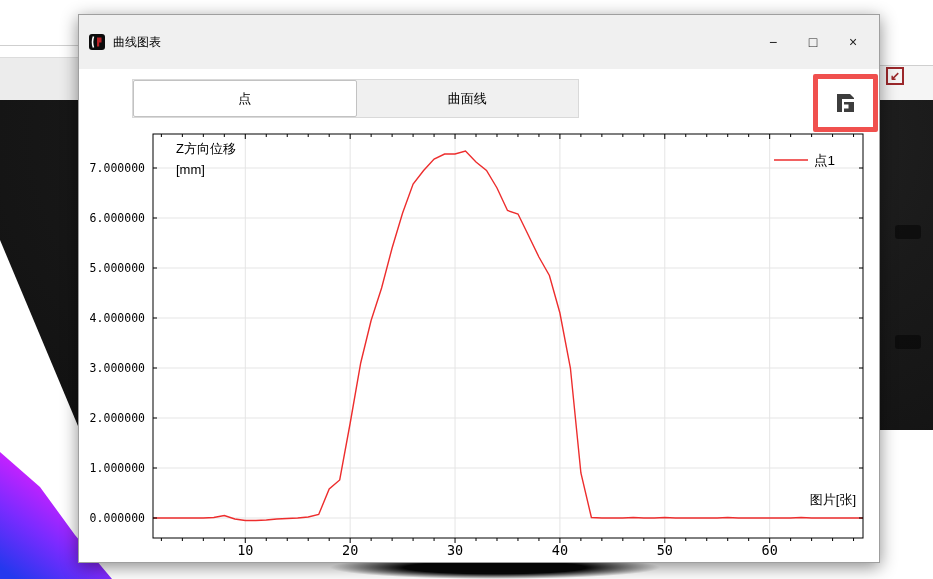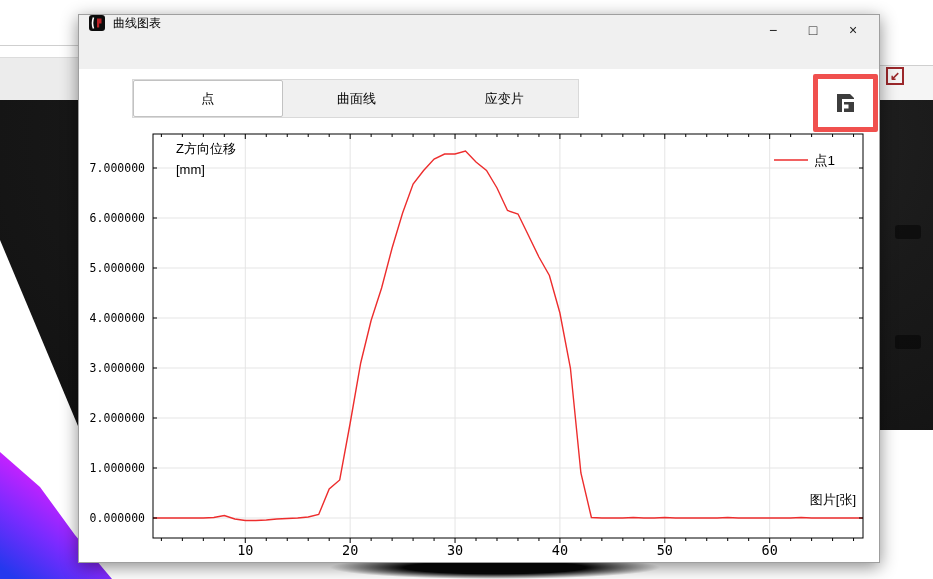--- a/index.html
+++ b/index.html
@@ -21,21 +21,21 @@
   .bottom-dark{position:absolute;left:330px;top:556px;width:330px;height:23px;z-index:3;
                background:radial-gradient(closest-side,rgba(0,0,0,0.97) 55%,rgba(0,0,0,0) 100%);}
   .corner-btn{position:absolute;left:886px;top:67px;width:18px;height:18px;z-index:4;
               border:2px solid #9b282b;color:#9b282b;font-weight:bold;font-size:12px;
               display:flex;align-items:center;justify-content:center;background:transparent;box-sizing:border-box;}
   
   #dialog{position:absolute;left:78px;top:14px;width:802px;height:549px;background:#ffffff;
           border:1px solid #9f9f9f;box-sizing:border-box;z-index:5;
           box-shadow:0 4px 16px rgba(0,0,0,0.45);}
   #titlebar{position:absolute;left:0;top:0;width:100%;height:54px;background:#f0f0f0;
-            display:flex;align-items:flex-start;}
+            display:flex;align-items:center;}
   #titlebar .logo{margin-left:10px;width:16px;height:16px;flex:0 0 auto;}
   #titlebar .title{margin-left:8px;font-size:12px;color:#000;}
   .win-controls{margin-left:auto;margin-right:6px;display:flex;}
   .win-btn{width:40px;height:30px;display:flex;align-items:center;justify-content:center;
            font-size:14px;color:#222;cursor:default;}
   
   #tabbar{position:absolute;left:53px;top:64px;width:447px;height:39px;background:#f0f0f0;
           border:1px solid #d9d9d9;box-sizing:border-box;display:flex;}
   .tab{flex:1 1 0;display:flex;align-items:center;justify-content:center;
        font-size:13px;color:#000;box-sizing:border-box;}
@@ -106,21 +106,20 @@
       <div class="win-controls">
         <div class="win-btn">−</div>
         <div class="win-btn">□</div>
         <div class="win-btn">×</div>
       </div>
     </div>
 
     <div id="tabbar">
       <div class="tab active">点</div>
       <div class="tab">曲面线</div>
-      <div class="tab">应变片</div>
     </div>
 
     <div id="save-btn">
       <svg width="26" height="24" viewBox="0 0 24 24">
         <rect x="3" y="3" width="5" height="18" fill="#3d3d3d"></rect>
         <path d="M3 3 L16 3 L20 7 L20 8 L3 8 Z" fill="#3d3d3d"></path>
         <rect x="10" y="11" width="10" height="10" fill="#3d3d3d"></rect>
         <rect x="10" y="13.5" width="4.5" height="4" fill="#ffffff"></rect>
       </svg>
     </div>

